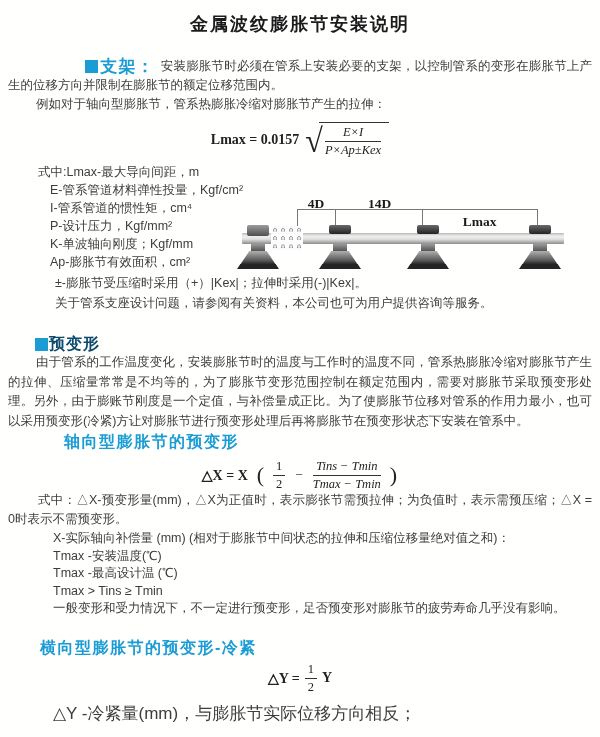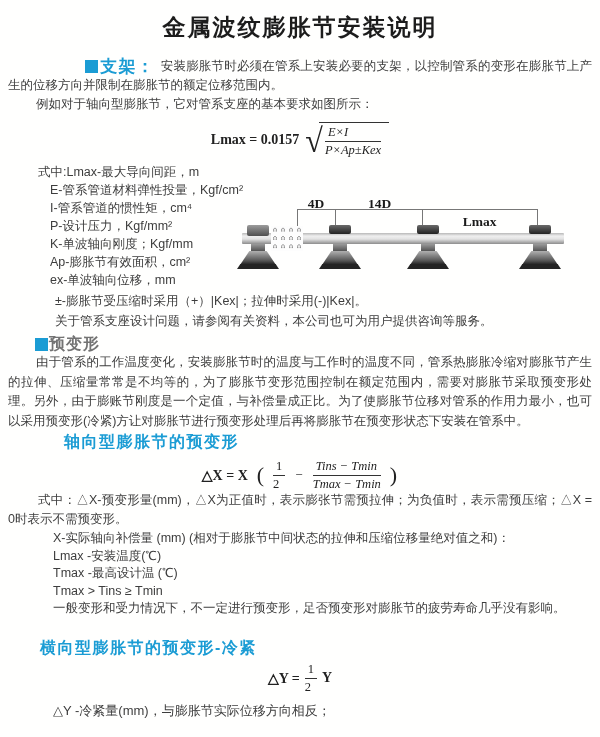--- a/index.html
+++ b/index.html
@@ -1,37 +1,37 @@
 <!DOCTYPE html>
 <html><head>
 <meta charset="utf-8">
 <style>
   html,body{margin:0;padding:0;background:#fffffe;}
   .page{position:relative;width:600px;height:737px;background:#fffffe;overflow:hidden;
         font-family:"Liberation Sans",sans-serif;color:#3d3d3d;}
   .title{position:absolute;top:12px;left:0;right:0;margin:0;text-align:center;
-         font-size:23px;font-weight:bold;color:#1c1c1c;letter-spacing:2px;}
+         font-size:18px;font-weight:bold;color:#1c1c1c;letter-spacing:2px;}
   .para{position:absolute;left:8px;right:8px;font-size:12.5px;line-height:19px;
         color:#3d3d3d;text-align:justify;}
   #support-intro{top:57px;text-indent:49px;}
   .sec-inline-text{font-size:17px;color:#1b9cd4;font-weight:600;letter-spacing:1px;
                    margin-right:6px;vertical-align:-2px;margin-left:28px;}
   .sq{display:inline-block;width:13px;height:13px;background:#1b9cd4;margin-right:2px;
       vertical-align:-1px;}
   #support-example{top:95px;text-indent:28px;}
 
   .formula{position:absolute;left:0;right:0;display:flex;align-items:center;
            justify-content:center;color:#222;}
   #formula-lmax{top:118px;height:44px;}
   .f-lhs{font-family:"Liberation Serif",serif;font-weight:bold;font-size:14px;margin-right:6px;}
   .sqrt{display:inline-flex;align-items:center;}
   .sqrt-glyph{font-family:"Liberation Serif",serif;font-size:32px;line-height:1;
               transform:scaleY(1.05);margin-right:-4px;}
   .radicand{border-top:1.4px solid #333;padding:2px 8px 0 6px;}
-  .frac{display:inline-block;font-family:"Liberation Serif",serif;
+  .frac{display:inline-block;text-align:center;font-family:"Liberation Serif",serif;
         font-style:italic;font-size:12.5px;line-height:1.15;}
   .frac .num{display:block;padding:0 3px 1px;border-bottom:1px solid #333;}
   .frac .den{display:block;padding-top:1px;}
   .frac.upright{font-style:normal;}
 
   .defs{position:absolute;top:163px;left:38px;right:8px;font-size:12.5px;
         line-height:18px;color:#3d3d3d;}
   .def{padding-left:12px;}
   .def.first{padding-left:0;}
   .def.pm{padding-left:17px;margin-top:3px;}
@@ -58,51 +58,51 @@
   .support.s1 .cap{background:linear-gradient(180deg,#9c9c9c,#4f4f4f);height:11px;}
   .support .neck{position:absolute;left:15px;top:19px;width:14px;height:8px;
         background:linear-gradient(180deg,#9a9a9a,#4a4a4a);}
   .support .base{position:absolute;left:4px;top:26px;width:36px;height:14px;
         background:linear-gradient(180deg,#b0b0b0,#555 70%,#1c1c1c);
         clip-path:polygon(26% 0,74% 0,100% 100%,0 100%);}
   .support .foot{position:absolute;left:1px;top:39px;width:42px;height:5px;background:#242424;
         clip-path:polygon(8% 0,92% 0,100% 100%,0 100%);}
 
   .sec2-head{position:absolute;top:334px;left:35px;display:flex;align-items:center;
-        color:#737373;font-size:16px;font-weight:600;letter-spacing:1px;}
+        color:#0c4a6e;font-size:16px;font-weight:600;letter-spacing:1px;}
   .sec2-head .sq{margin-right:1px;vertical-align:0;}
   #predeform-body{top:353px;text-indent:28px;line-height:19.5px;}
 
   .sub-head{position:absolute;color:#1b9cd4;font-size:16px;font-weight:600;letter-spacing:1.5px;}
   #axial-head{top:432px;left:64px;}
   #lateral-head{top:638px;left:40px;}
 
   #formula-dx{top:456px;height:38px;gap:8px;font-family:"Liberation Serif",serif;}
   .f2-lhs,.f3-lhs,.f3-rhs{font-family:"Liberation Serif",serif;font-weight:bold;font-size:14px;}
   .paren{font-family:"Liberation Serif",serif;font-size:22px;line-height:1;margin:0 1px;font-weight:400;}
   .minus{font-size:13px;margin:0 2px;}
 
   #axial-explain{top:491px;text-indent:30px;line-height:19px;}
   .axial-items{position:absolute;top:530px;left:53px;right:8px;font-size:12.5px;
         line-height:17.6px;color:#3d3d3d;}
   #formula-dy{top:660px;height:36px;gap:5px;}
-  #lateral-note{position:absolute;top:702px;left:53px;font-size:13px;color:#3d3d3d;}
+  #lateral-note{position:absolute;top:702px;left:53px;font-size:17px;color:#3d3d3d;}
 </style>
 </head>
 <body>
 
 <div class="page">
 
   <h1 class="title">金属波纹膨胀节安装说明</h1>
 
   <div class="para" id="support-intro">
     <span class="sec-inline-text"><span class="sq"></span><span>支架：</span></span><span>安装膨胀节时必须在管系上安装必要的支架，以控制管系的变形在膨胀节上产生的位移方向并限制在膨胀节的额定位移范围内。</span>
   </div>
 
-  <div class="para" id="support-example">例如对于轴向型膨胀节，它对管系支座的基本要求如图所示：</div>
+  <div class="para" id="support-example">例如对于轴向型膨胀节，管系热膨胀冷缩对膨胀节产生的拉伸：</div>
 
   <div class="formula" id="formula-lmax">
     <span class="f-lhs">Lmax = 0.0157</span>
     <span class="sqrt">
       <span class="sqrt-glyph">√</span>
       <span class="radicand">
         <span class="frac">
           <span class="num">E×I</span>
           <span class="den">P×Ap±Kex</span>
         </span>
@@ -110,21 +110,20 @@
     </span>
   </div>
 
   <div class="defs">
     <div class="def first">式中:Lmax-最大导向间距，m</div>
     <div class="def">E-管系管道材料弹性投量，Kgf/cm²</div>
     <div class="def">I-管系管道的惯性矩，cm⁴</div>
     <div class="def">P-设计压力，Kgf/mm²</div>
     <div class="def">K-单波轴向刚度；Kgf/mm</div>
     <div class="def">Ap-膨胀节有效面积，cm²</div>
-    <div class="def">ex-单波轴向位移，mm</div>
     <div class="def pm">±-膨胀节受压缩时采用（+）|Kex|；拉伸时采用(-)|Kex|。</div>
     <div class="def svc">关于管系支座设计问题，请参阅有关资料，本公司也可为用户提供咨询等服务。</div>
   </div>
 
   <div class="diagram">
     <div class="dim-line"></div>
     <div class="tick t1"></div>
     <div class="tick t2"></div>
     <div class="tick t3"></div>
     <div class="tick t4"></div>
@@ -180,21 +179,21 @@
       <span class="num">Tins − Tmin</span>
       <span class="den">Tmax − Tmin</span>
     </span>
     <span class="paren">)</span>
   </div>
 
   <div class="para" id="axial-explain">式中：△X-预变形量(mm)，△X为正值时，表示膨张节需预拉伸；为负值时，表示需预压缩；△X = 0时表示不需预变形。</div>
 
   <div class="axial-items">
     <div>X-实际轴向补偿量 (mm) (相对于膨胀节中间状态的拉伸和压缩位移量绝对值之和)：</div>
-    <div>Lmax -安装温度(℃)</div>
+    <div>Tmax -安装温度(℃)</div>
     <div>Tmax -最高设计温 (℃)</div>
     <div>Tmax &gt; Tins ≥ Tmin</div>
     <div>一般变形和受力情况下，不一定进行预变形，足否预变形对膨胀节的疲劳寿命几乎没有影响。</div>
   </div>
 
   <div class="sub-head" id="lateral-head">横向型膨胀节的预变形-冷紧</div>
 
   <div class="formula" id="formula-dy">
     <span class="f3-lhs">△Y =</span>
     <span class="frac upright">

